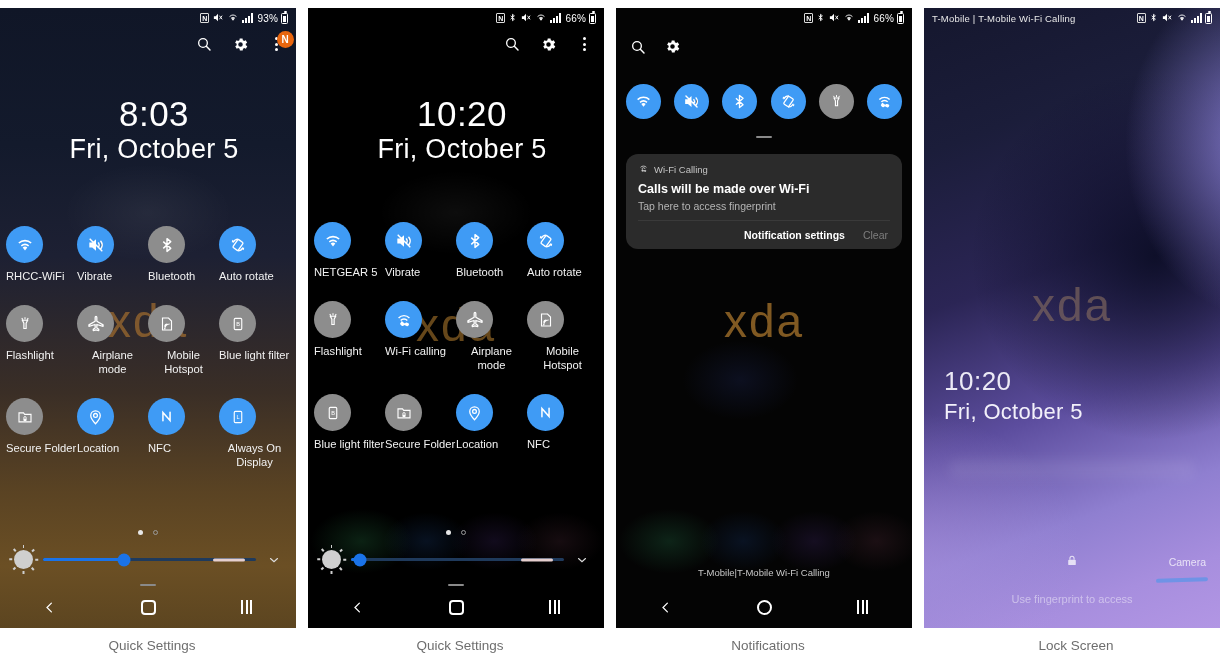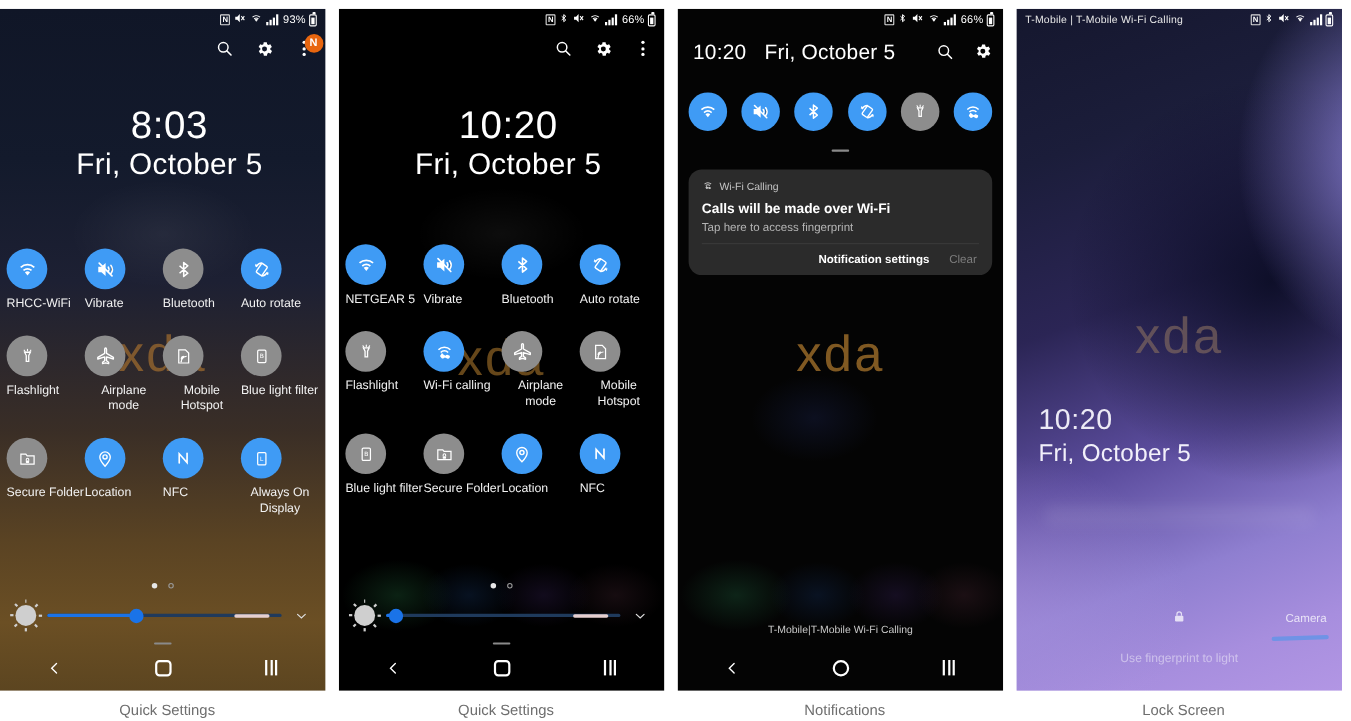--- a/index.html
+++ b/index.html
@@ -706,24 +706,20 @@
               <b></b>
             </span>
           <span class="sb-pct">66%</span>
           <span class="batt">
               <i></i>
             </span>
         </div>
       </div>
 
       <div class="qs3-head">
-        <div class="qs3-clock">
-          <span>10:20</span>
-          &nbsp;&nbsp;<span>Fri, October 5</span>
-        </div>
         <div class="qs3-icons">
           <div class="hicon">
             <svg width="16" height="16" viewBox="0 0 24 24">
                 <circle cx="10.5" cy="10.5" r="6.5" fill="none" stroke="#fff" stroke-width="2"></circle>
                 <path stroke="#fff" stroke-width="2.2" stroke-linecap="round" d="M15.5 15.5L21 21"></path>
               </svg>
           </div>
           <div class="hicon">
             <svg width="17" height="17" viewBox="0 0 24 24">
                 <path fill="#fff" d="M19.4 13a7.6 7.6 0 0 0 0-2l2-1.6-2-3.4-2.4 1a7.7 7.7 0 0 0-1.7-1l-.4-2.6h-4l-.4 2.6a7.7 7.7 0 0 0-1.7 1l-2.4-1-2 3.4L6.6 11a7.6 7.6 0 0 0 0 2l-2 1.6 2 3.4 2.4-1c.5.4 1.1.8 1.7 1l.4 2.6h4l.4-2.6c.6-.2 1.2-.6 1.7-1l2.4 1 2-3.4-2-1.6zM12 15.2A3.2 3.2 0 1 1 12 8.8a3.2 3.2 0 0 1 0 6.4z"></path>
@@ -865,18 +861,18 @@
       <div class="lock-lock">
         <svg width="13" height="15" viewBox="0 0 24 24">
             <rect x="5" y="10.5" width="14" height="10" rx="1.8" fill="#fff"></rect>
             <path fill="none" stroke="#fff" stroke-width="2" d="M8.2 10.5V8a3.8 3.8 0 0 1 7.6 0v2.5"></path>
           </svg>
       </div>
 
       <div class="lock-cam">Camera</div>
       <div class="lock-cam-bar"></div>
 
-      <div class="lock-hint">Use fingerprint to light</div>
+      <div class="lock-hint">Use fingerprint to access</div>
     </div>
     <div class="caption">Lock Screen</div>
   </div>
 
 </div>
 
 </body></html>

